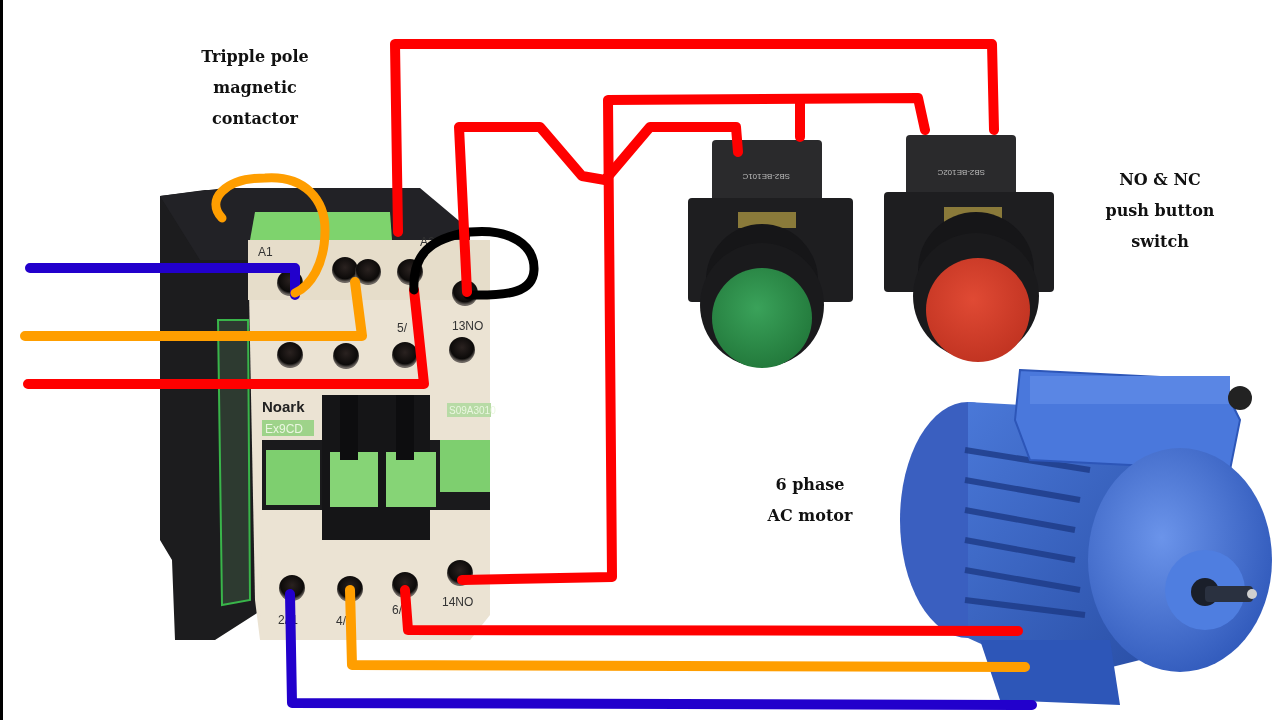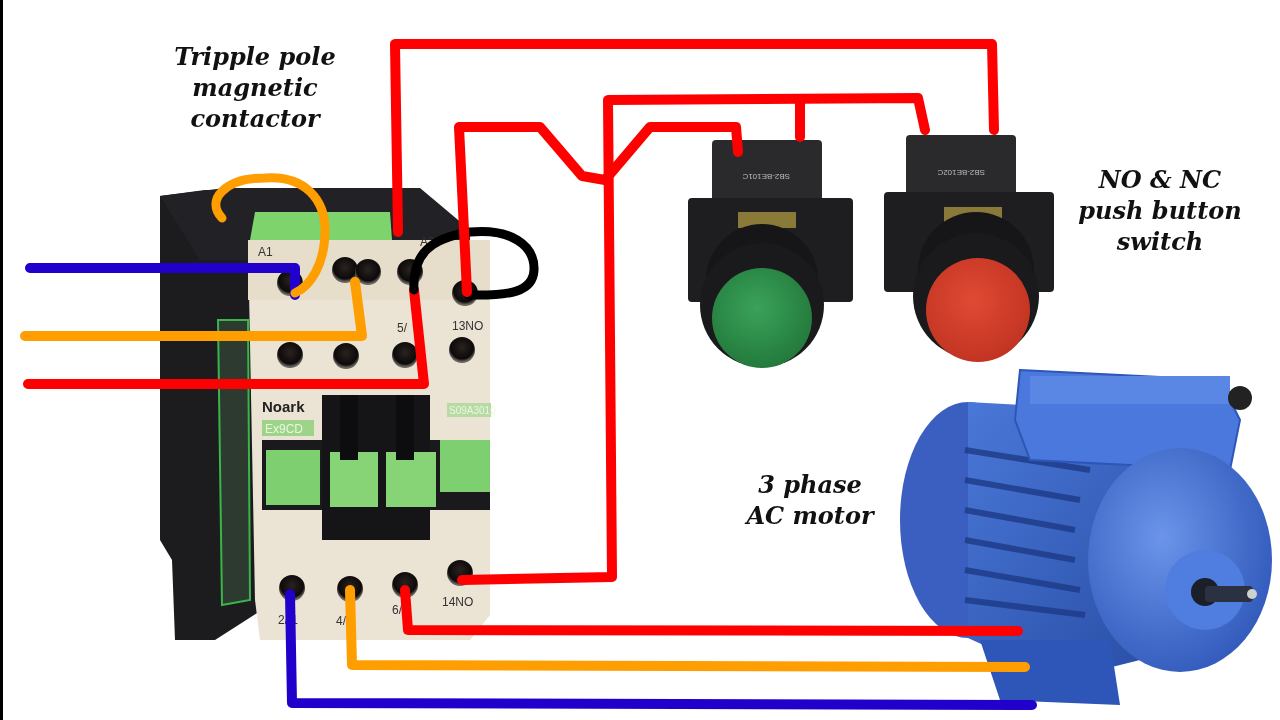--- a/index.html
+++ b/index.html
@@ -1,18 +1,18 @@
 <!DOCTYPE html>
 <html><head>
 <meta charset="utf-8">
 <style>
   html, body { margin:0; padding:0; background:#ffffff; }
   body { width:1280px; height:720px; overflow:hidden; position:relative; font-family:"DejaVu Serif", serif; }
   .left-border { position:absolute; left:0; top:0; width:3px; height:720px; background:#000; }
-  .label { position:absolute; font-family:"DejaVu Serif", serif; font-weight:bold; color:#111; text-align:center; line-height:31px; font-size:24px; white-space:pre-line;font-style:italic; }
+  .label { position:absolute; font-family:"DejaVu Serif", serif; font-weight:bold; color:#111; text-align:center; line-height:31px; font-size:16px; white-space:pre-line; }
   #lbl-contactor { left:160px; top:41px; width:190px; }
   #lbl-pushbutton { left:1060px; top:164px; width:200px; }
   #lbl-motor { left:735px; top:469px; width:150px; }
   svg { position:absolute; left:0; top:0; }
   .term-text { font-family:"Liberation Sans", sans-serif; font-size:12px; fill:#333; }
 </style>
 </head>
 <body>
 
 <div class="left-border"></div>
@@ -161,14 +161,14 @@
     <path d="M290,594 L292,703 L1032,705" stroke="#2200cc"></path>
   </g>
 </svg>
 
 <div class="label" id="lbl-contactor">Tripple pole
 magnetic
 contactor</div>
 <div class="label" id="lbl-pushbutton">NO &amp; NC
 push button
 switch</div>
-<div class="label" id="lbl-motor">3 phase
+<div class="label" id="lbl-motor">6 phase
 AC motor</div>
 
 </body></html>

